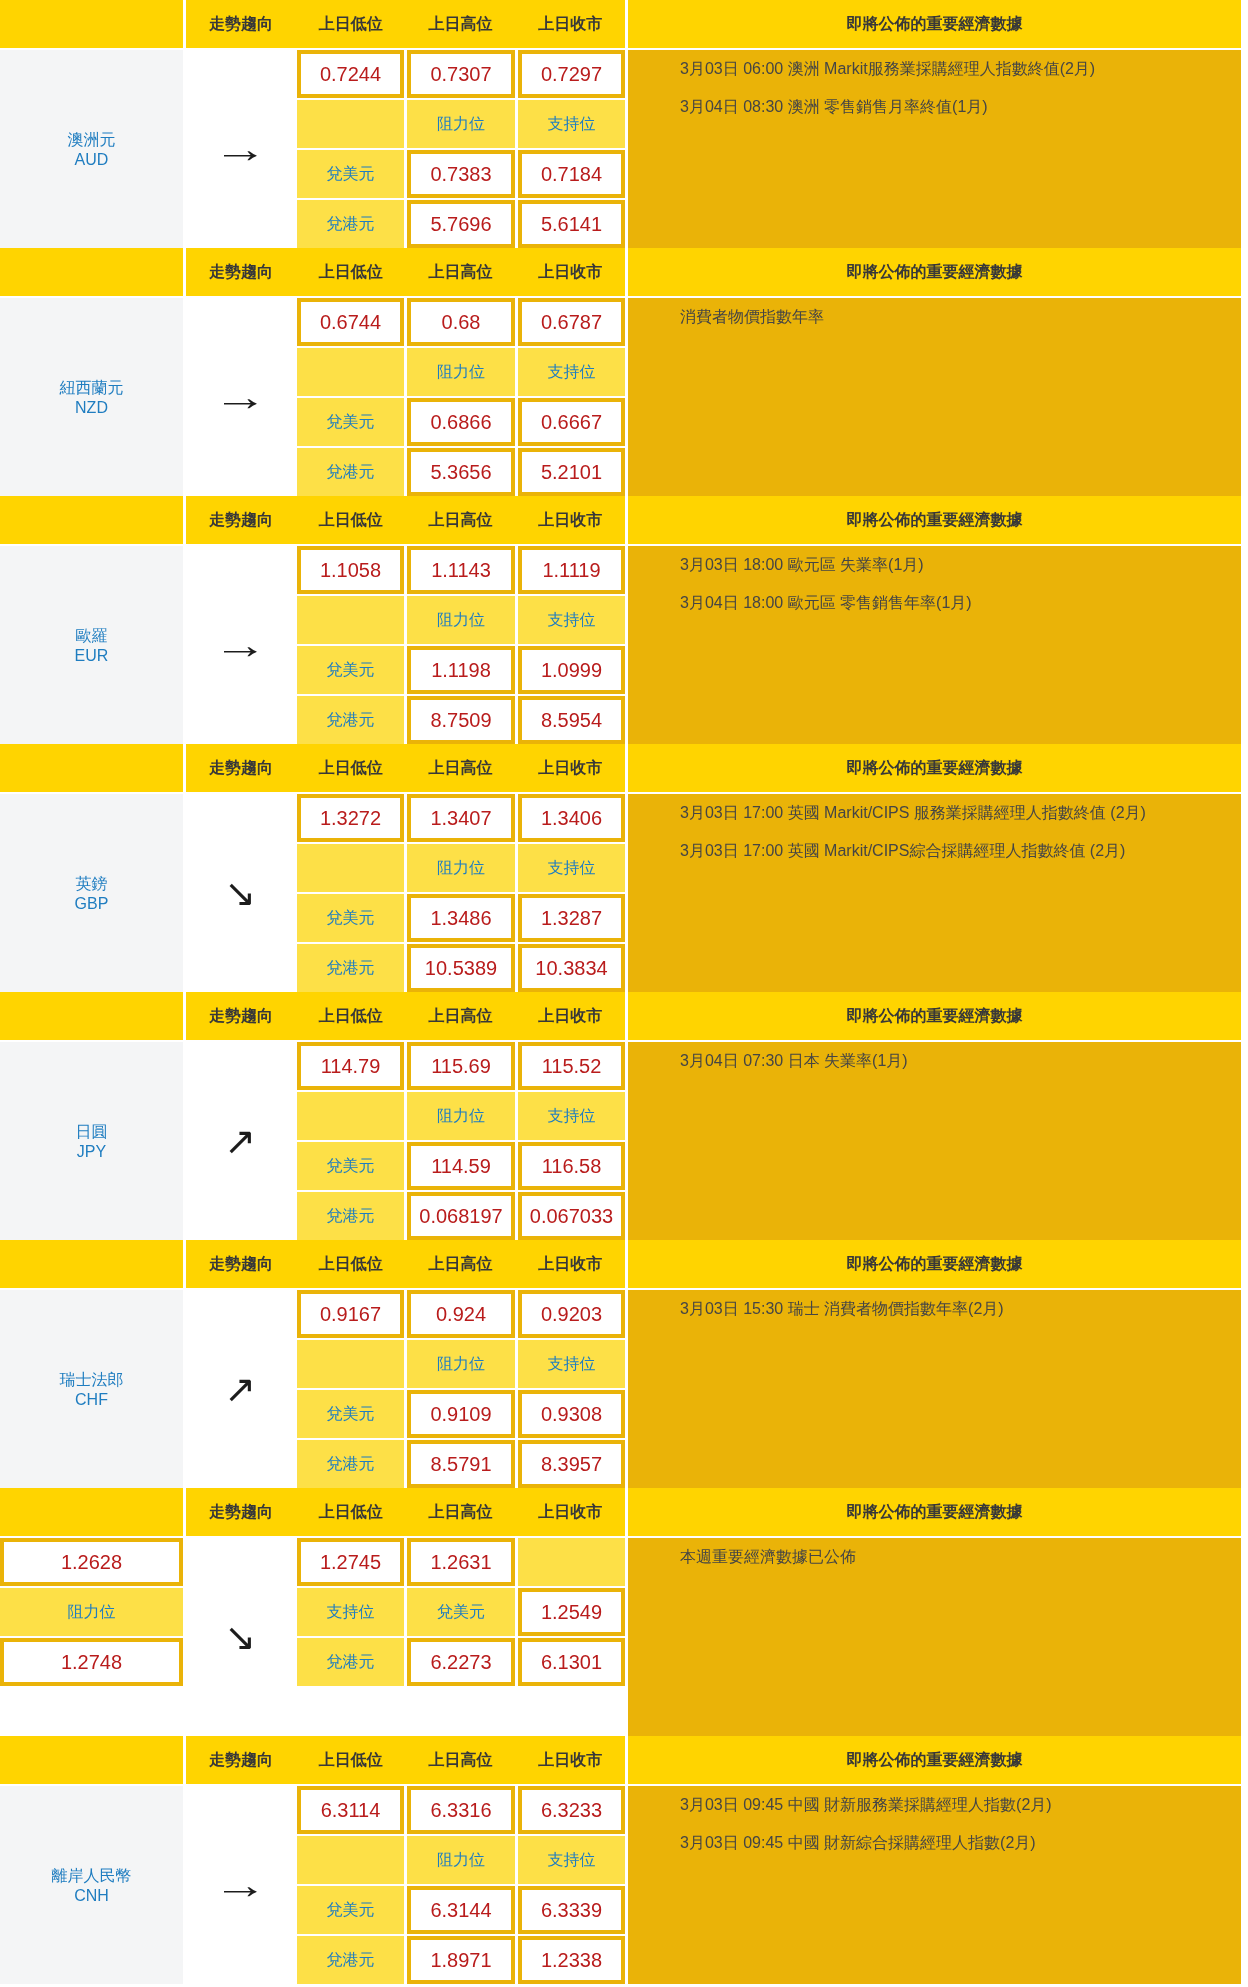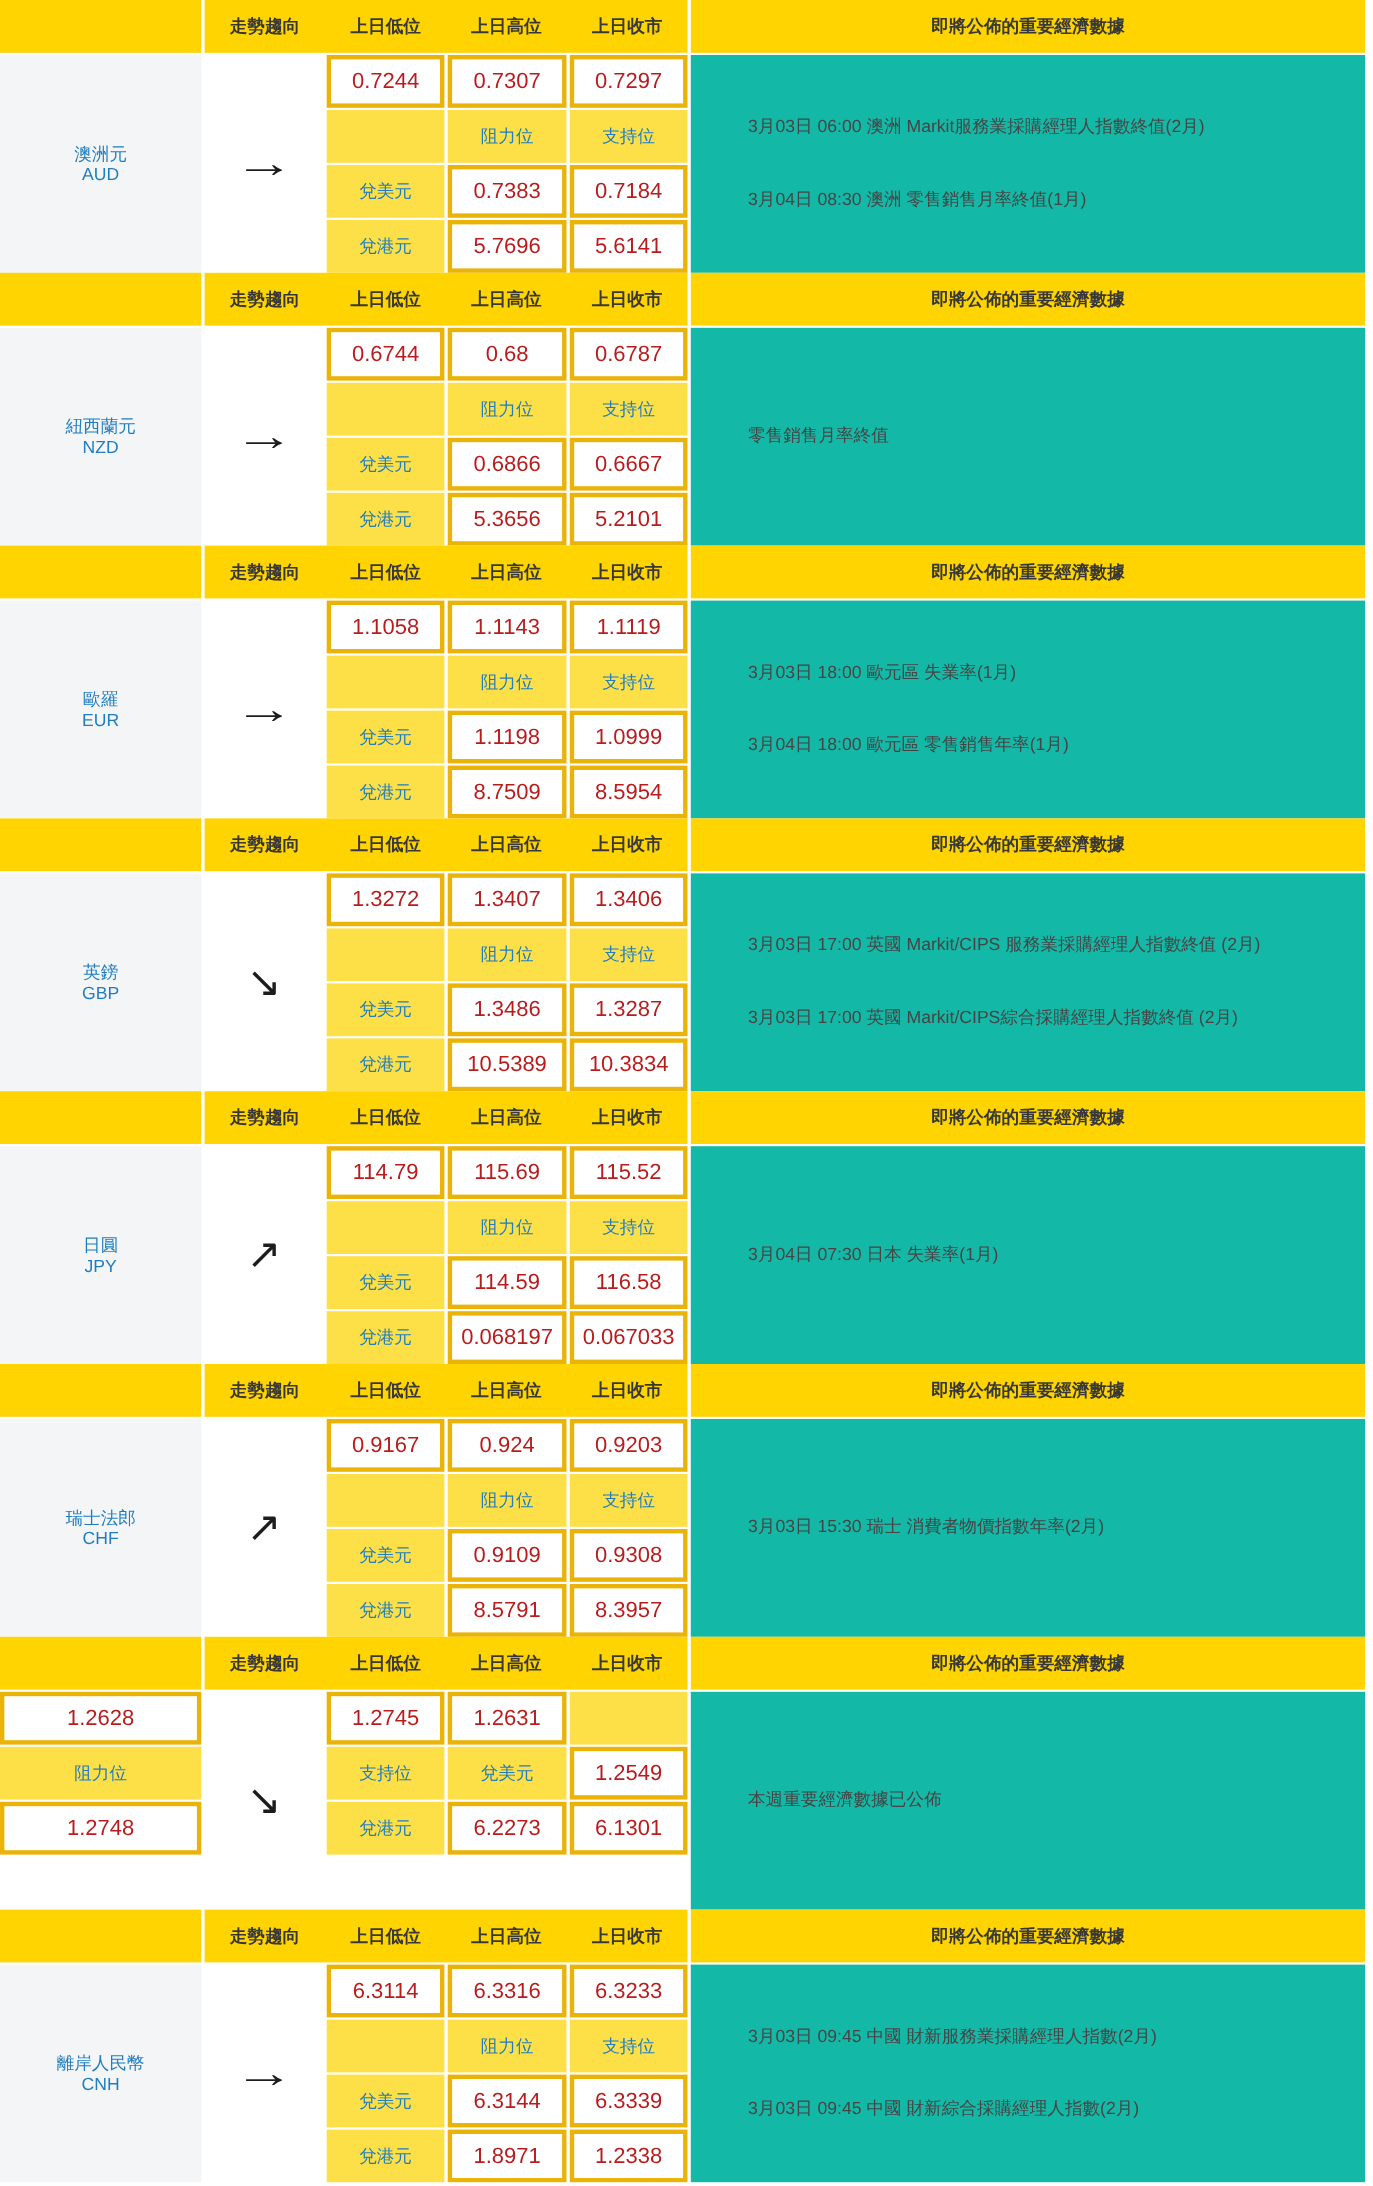--- a/index.html
+++ b/index.html
@@ -35,23 +35,23 @@
          font-size:38px;color:#1c1c1c;font-weight:400;}
   .trend .glyph{display:inline-block;line-height:1;}
   .trend.dir-flat .glyph{transform:scaleX(1.45);}
 
   .v{background:#ffffff;border:4px solid #eab308;
      display:flex;align-items:center;justify-content:center;
      font-size:20px;color:#b91c1c;}
   .g{background:#fde047;display:flex;align-items:center;justify-content:center;}
   .g.lbl{font-size:16px;color:#1f7dc0;}
 
-  .econ{grid-column:6;grid-row:2/6;background:#14b8a6;
-        display:flex;flex-direction:column;justify-content:center;
-        padding-left:52px;box-sizing:border-box;gap:28px;}
+  .econ{grid-column:6;grid-row:2/6;background:#eab308;
+        display:flex;flex-direction:column;
+        padding-left:52px;box-sizing:border-box;}
   .econ-line{font-size:16px;color:#454545;line-height:38px;white-space:nowrap;}
 </style>
 </head>
 <body>
 
 <div id="fx-table">
   <section class="sec">
     <div class="h h1"></div>
     <div class="h h2">
       <span class="hcol">走勢趨向</span>
@@ -119,21 +119,21 @@
 
     <div class="g lbl">兌美元</div>
     <div class="v">0.6866</div>
     <div class="v">0.6667</div>
 
     <div class="g lbl">兌港元</div>
     <div class="v">5.3656</div>
     <div class="v">5.2101</div>
 
     <div class="econ">
-        <div class="econ-line">零售銷售月率終值</div>
+        <div class="econ-line">消費者物價指數年率</div>
       </div>
   </section>
 
   <section class="sec">
     <div class="h h1"></div>
     <div class="h h2">
       <span class="hcol">走勢趨向</span>
       <span class="hcol">上日低位</span>
       <span class="hcol">上日高位</span>
       <span class="hcol">上日收市</span>

